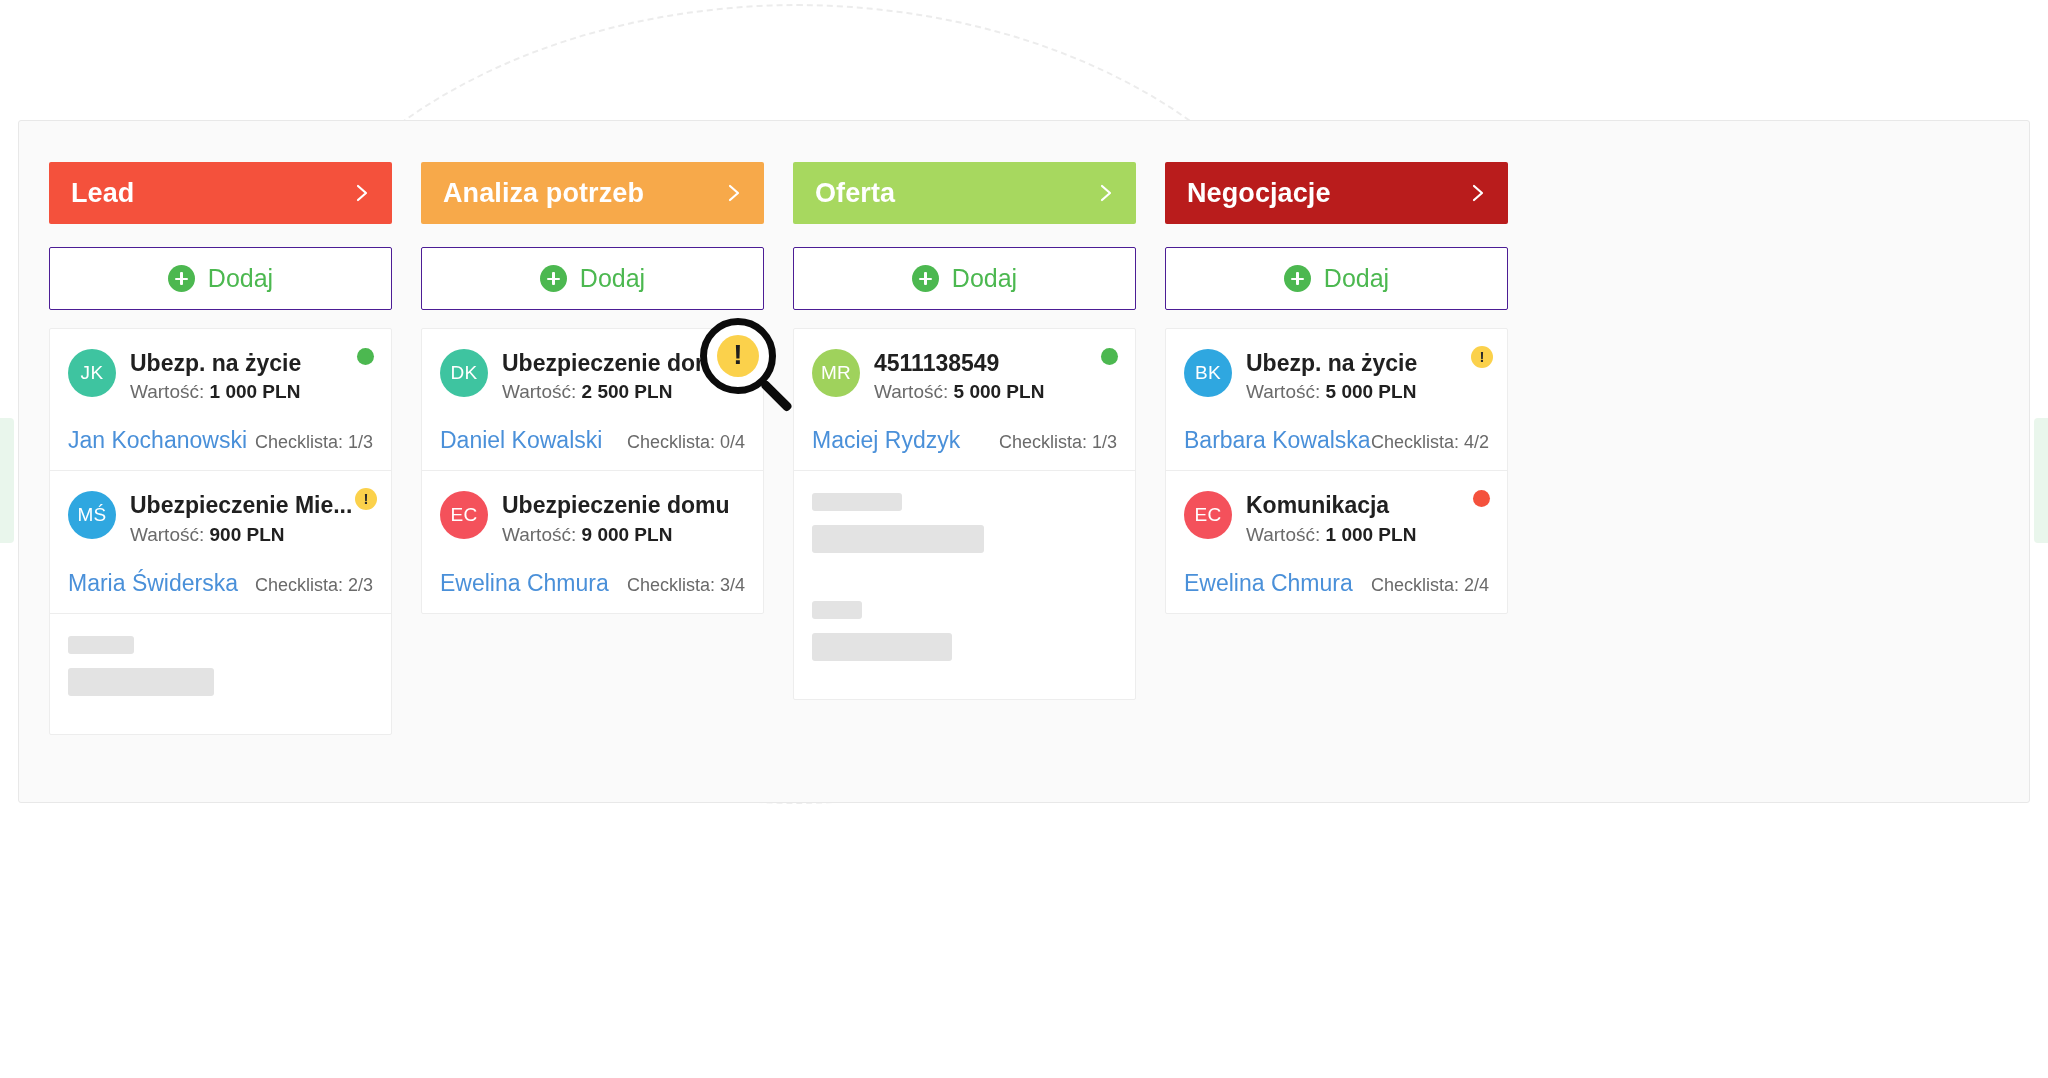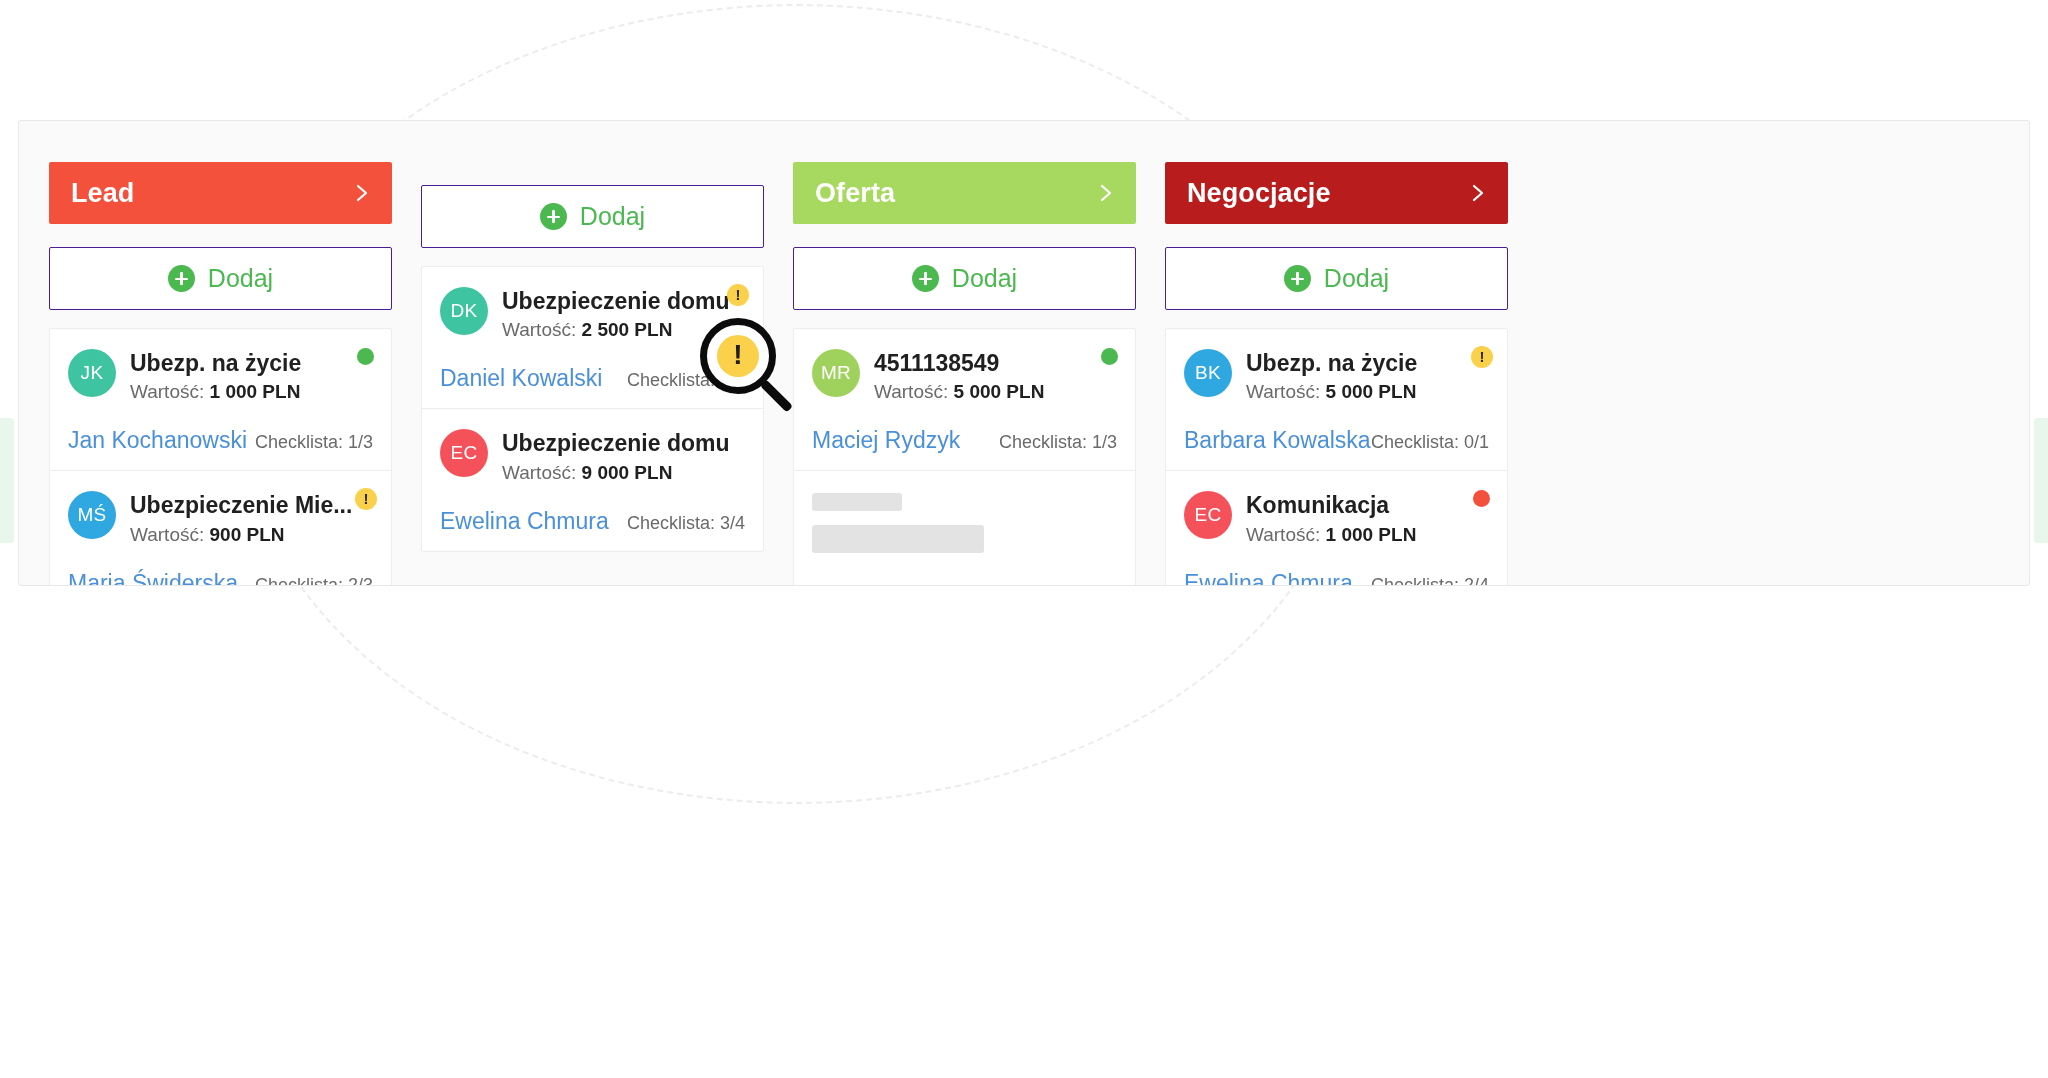--- a/index.html
+++ b/index.html
@@ -31,21 +31,21 @@
     left: 2034px; top: 418px;
     width: 22px; height: 125px;
     background: #e9f6ec;
     border-radius: 4px;
   }
 
   
   #board-panel {
     position: absolute;
     left: 18px; top: 120px;
-    width: 2012px; height: 466px;
+    width: 2012px; height: 683px;
     background: #fafafa;
     border: 1px solid #e8e8e8;
     border-radius: 3px;
     overflow: hidden;
   }
   #columns {
     display: flex;
     padding: 41px 0 0 30px;
     gap: 29px;
   }
@@ -298,20 +298,28 @@
               <span class="checklist">Checklista: 2/3</span>
             </div>
           </div>
           <div class="skeleton-card">
             <div class="sk" style="width:66px;height:18px;"></div>
             <div class="sk" style="width:146px;height:28px;"></div>
           </div>
         </div>
       </div>
       <div class="column">
+        <div class="stage-header" style="background:#f7a94a">
+          <span class="stage-title">Analiza potrzeb</span>
+          <span class="chev">
+            <svg width="20" height="20" viewBox="0 0 20 20" fill="none" stroke="#ffffff" stroke-width="2.2" stroke-linecap="round" stroke-linejoin="round">
+              <polyline points="6,3 14,10 6,17"></polyline>
+            </svg>
+          </span>
+        </div>
         <div class="add-row">
           <span class="plus-circle"></span>
           <span class="add-label">Dodaj</span>
         </div>
         <div class="card-stack">
           <div class="deal-card">
             <span class="status-warn">
               <span>!</span>
             </span>
             <div class="card-top">
@@ -397,21 +405,21 @@
             </span>
             <div class="card-top">
               <span class="avatar" style="background:#2fa7e0">BK</span>
               <div class="card-texts">
                 <div class="card-title">Ubezp. na życie</div>
                 <div class="card-value"><span>Wartość:</span> <b>5 000 PLN</b></div>
               </div>
             </div>
             <div class="card-bottom">
               <span class="contact-name">Barbara Kowalska</span>
-              <span class="checklist">Checklista: 0/1</span>
+              <span class="checklist">Checklista: 4/2</span>
             </div>
           </div>
           <div class="deal-card">
             <span class="status-dot" style="background:#f4513c"></span>
             <div class="card-top">
               <span class="avatar" style="background:#f4515b">EC</span>
               <div class="card-texts">
                 <div class="card-title">Komunikacja</div>
                 <div class="card-value"><span>Wartość:</span> <b>1 000 PLN</b></div>
               </div>

